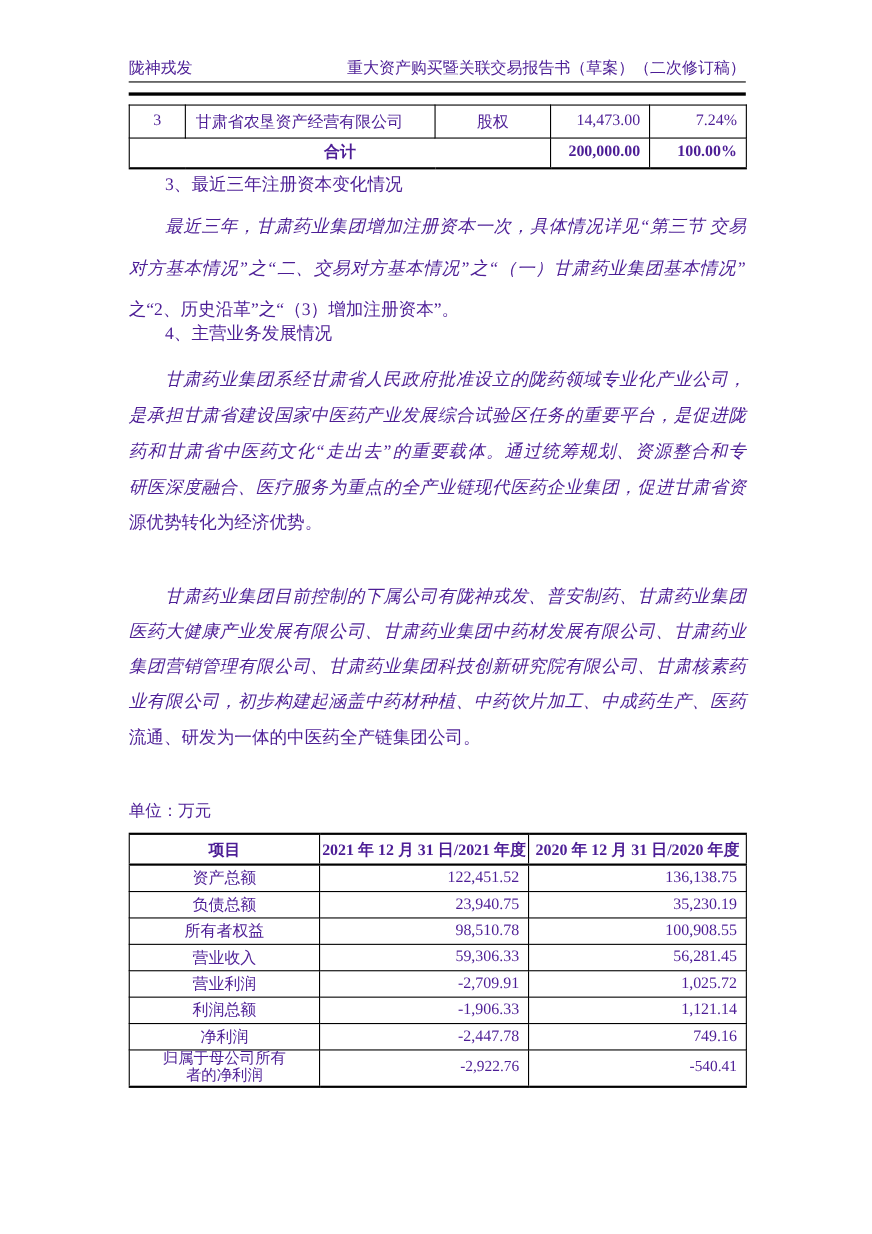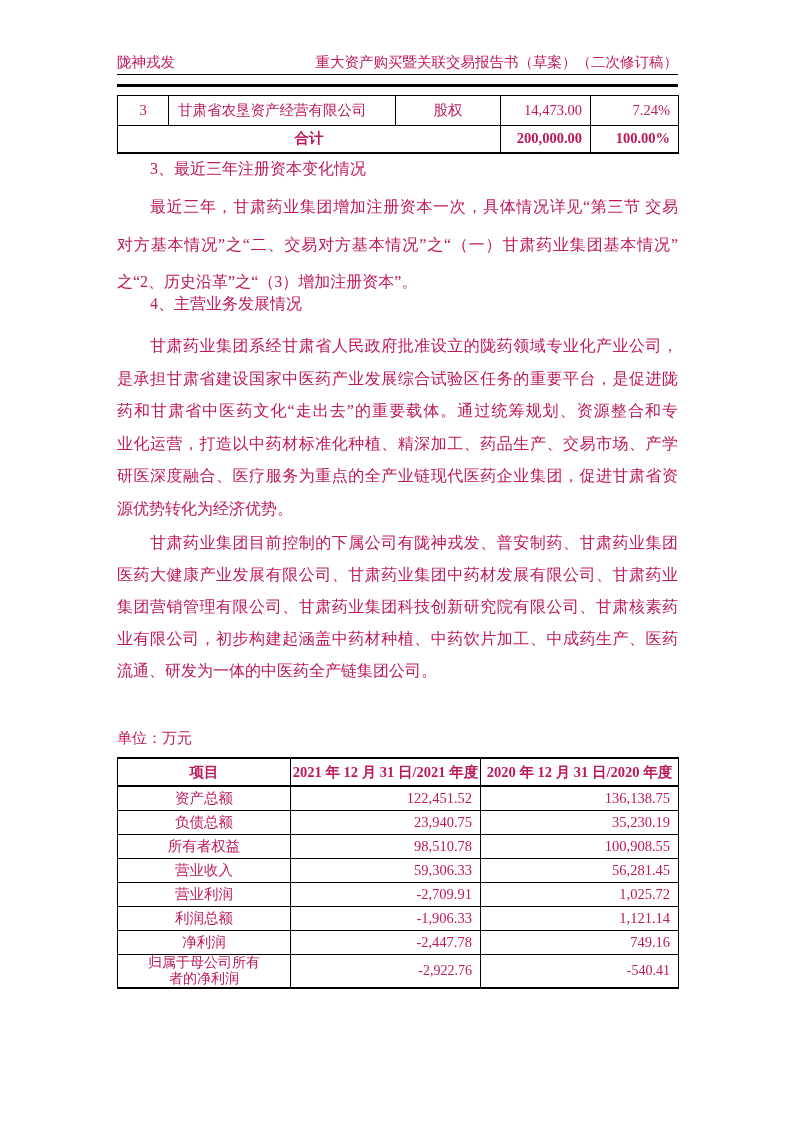--- a/index.html
+++ b/index.html
@@ -1,21 +1,21 @@
 <!DOCTYPE html>
 <html><head>
 <meta charset="utf-8">
 <style>
   * { margin:0; padding:0; box-sizing:border-box; }
   html,body { background:#ffffff; }
   .page {
     position:relative;
     width:793px; height:991px;
     background:#ffffff;
-    color:#be185d;
+    color:#4c1d95;
     font-family:"Liberation Serif","DejaVu Serif",serif;
     overflow:hidden;
   }
   .abs { position:absolute; }
 
   
   .doc-header {
     left:117px; width:561px; top:52px;
     display:flex; justify-content:space-between; align-items:flex-end;
     font-size:14.5px; line-height:20px;
@@ -37,21 +37,21 @@
   .t2 tr.last td { height:34px; border-bottom:2.5px solid #000; line-height:16px; font-size:14px; }
 
   .ctr { text-align:center; }
   .lft { text-align:left; padding-left:9px; }
   .num { text-align:right; padding-right:8px; }
   .bold { font-weight:bold; }
 
   
   .h-num { font-size:16px; line-height:26px; padding-left:33px; left:117px; width:561px; }
   .para  { left:117px; width:561px; font-size:16px; }
-  .para .ln { text-align:justify; text-align-last:justify; }
+  .para .ln { text-align:justify; text-align-last:justify;font-style:italic; }
   .para .ln-last { text-align:left; text-align-last:left; }
   .para .indent { text-indent:33px; }
   .lh375 .ln, .lh375 .ln-last { height:37.5px; line-height:37.5px; }
   .lh325 .ln, .lh325 .ln-last { height:32.5px; line-height:32.5px; }
   .lh320 .ln, .lh320 .ln-last { height:32px; line-height:32px; }
 
   .unit-line { left:117px; width:561px; top:727px; text-align:left; font-size:15px; line-height:22px; }
   .note-line { left:117px; width:561px; top:996px; font-size:14px; line-height:22px; padding-left:10px; }
   .page-num  { left:117px; width:561px; top:1021px; text-align:right; font-size:13.5px; font-weight:bold; line-height:18px; }
 </style>
@@ -95,21 +95,20 @@
     <div class="ln indent">最近三年，甘肃药业集团增加注册资本一次，具体情况详见“第三节 交易</div>
     <div class="ln">对方基本情况”之“二、交易对方基本情况”之“（一）甘肃药业集团基本情况”</div>
     <div class="ln-last">之“2、历史沿革”之“（3）增加注册资本”。</div>
   </div>
 
   <div class="abs h-num" style="top:291px">4、主营业务发展情况</div>
   <div class="abs para lh325" style="top:330px">
     <div class="ln indent">甘肃药业集团系经甘肃省人民政府批准设立的陇药领域专业化产业公司，</div>
     <div class="ln">是承担甘肃省建设国家中医药产业发展综合试验区任务的重要平台，是促进陇</div>
     <div class="ln">药和甘肃省中医药文化“走出去”的重要载体。通过统筹规划、资源整合和专</div>
-    <div class="ln">业化运营，打造以中药材标准化种植、精深加工、药品生产、交易市场、产学</div>
     <div class="ln">研医深度融合、医疗服务为重点的全产业链现代医药企业集团，促进甘肃省资</div>
     <div class="ln-last">源优势转化为经济优势。</div>
   </div>
   <div class="abs para lh320" style="top:527px">
     <div class="ln indent">甘肃药业集团目前控制的下属公司有陇神戎发、普安制药、甘肃药业集团</div>
     <div class="ln">医药大健康产业发展有限公司、甘肃药业集团中药材发展有限公司、甘肃药业</div>
     <div class="ln">集团营销管理有限公司、甘肃药业集团科技创新研究院有限公司、甘肃核素药</div>
     <div class="ln">业有限公司，初步构建起涵盖中药材种植、中药饮片加工、中成药生产、医药</div>
     <div class="ln-last">流通、研发为一体的中医药全产链集团公司。</div>
   </div>

